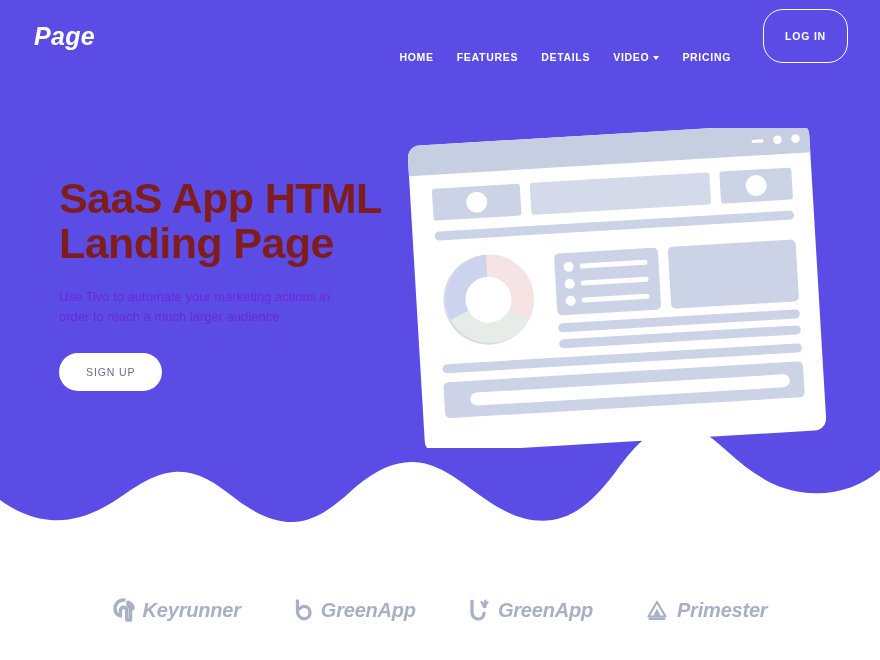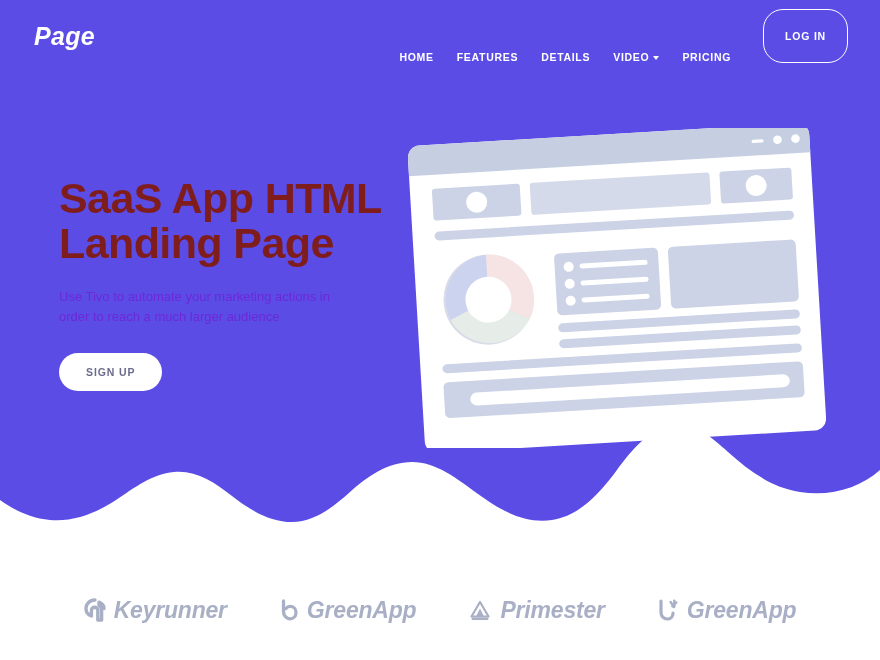--- a/index.html
+++ b/index.html
@@ -123,21 +123,21 @@
     line-height: 1.5;
     margin-top: 21px;
     max-width: 285px;
   }
 
   #signup-btn {
     margin-top: 27px;
     background: #ffffff;
     color: #6b6b8d;
     font-size: 10.5px;
-    font-weight: bold;
+    font-weight: normal;
     letter-spacing: 0.9px;
     border: none;
     border-radius: 22px;
     padding: 13px 27px;
     cursor: pointer;
     font-family: "Liberation Sans", sans-serif;
   }
 
   
   #mockup {
@@ -165,21 +165,21 @@
 
   .brand {
     display: flex;
     align-items: center;
     gap: 8px;
     cursor: pointer;
   }
 
   .brand-name {
     color: #a9b0c6;
-    font-size: 23px;
+    font-size: 20px;
     font-weight: bold;
     font-style: italic;
     letter-spacing: -0.2px;
     white-space: nowrap;
   }
 
   .brand-icon {
     display: block;
     flex: 0 0 auto;
   }
@@ -320,31 +320,31 @@
   <div class="brand">
     <svg class="brand-icon" width="20" height="24" viewBox="0 0 20 24">
       <path d="M4.5 3 L4.5 13.5 C4.5 17.6 7.4 20.8 11 20.8
                C14.6 20.8 17 17.9 17 14.4 C17 10.9 14.4 8.4 11.2 8.4
                C9.3 8.4 7.8 9.3 6.9 10.6" fill="none" stroke="#a9b0c6" stroke-width="3.3" stroke-linecap="round" stroke-linejoin="round"></path>
     </svg>
     <span class="brand-name">GreenApp</span>
   </div>
 
   <div class="brand">
-    <svg class="brand-icon" width="24" height="24" viewBox="0 0 24 24">
-      <path d="M12 4 L20.5 18.5 L3.5 18.5 Z" fill="none" stroke="#a9b0c6" stroke-width="2.2" stroke-linejoin="round"></path>
-      <rect x="3.5" y="19.6" width="17" height="2.3" rx="1.1" fill="#a9b0c6"></rect>
-      <path d="M12 10.5 L16 18.5 L8 18.5 Z" fill="#a9b0c6"></path>
-    </svg>
-    <span class="brand-name">Primester</span>
-  </div>
-
-  <div class="brand">
     <svg class="brand-icon" width="22" height="24" viewBox="0 0 22 24">
       <path d="M4 3 L4 14.5 C4 18.2 6.8 21 10.2 21 C13.6 21 16 18.4 16 15.2" fill="none" stroke="#a9b0c6" stroke-width="3.2" stroke-linecap="round"></path>
       <path d="M13.6 4 L17 9" fill="none" stroke="#a9b0c6" stroke-width="2.4" stroke-linecap="round"></path>
       <path d="M19.4 4.4 L15.4 8.4" fill="none" stroke="#a9b0c6" stroke-width="2.4" stroke-linecap="round"></path>
       <path d="M17.3 2.6 L17.3 8.6" fill="none" stroke="#a9b0c6" stroke-width="2.4" stroke-linecap="round"></path>
     </svg>
     <span class="brand-name">GreenApp</span>
   </div>
 
+  <div class="brand">
+    <svg class="brand-icon" width="24" height="24" viewBox="0 0 24 24">
+      <path d="M12 4 L20.5 18.5 L3.5 18.5 Z" fill="none" stroke="#a9b0c6" stroke-width="2.2" stroke-linejoin="round"></path>
+      <rect x="3.5" y="19.6" width="17" height="2.3" rx="1.1" fill="#a9b0c6"></rect>
+      <path d="M12 10.5 L16 18.5 L8 18.5 Z" fill="#a9b0c6"></path>
+    </svg>
+    <span class="brand-name">Primester</span>
+  </div>
+
 </div>
 
 </body></html>

